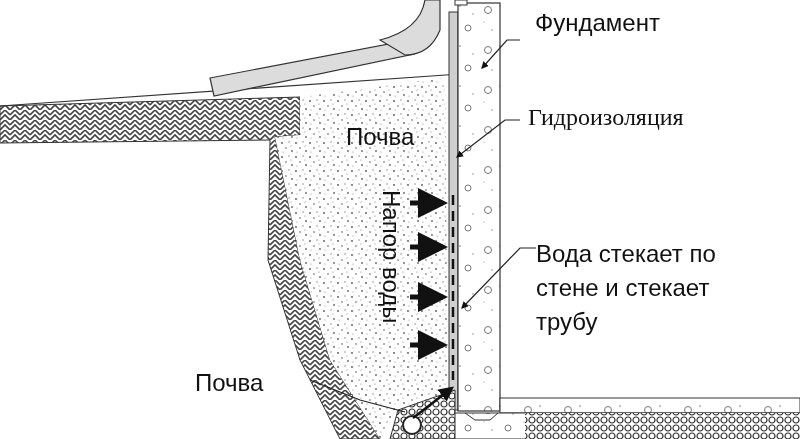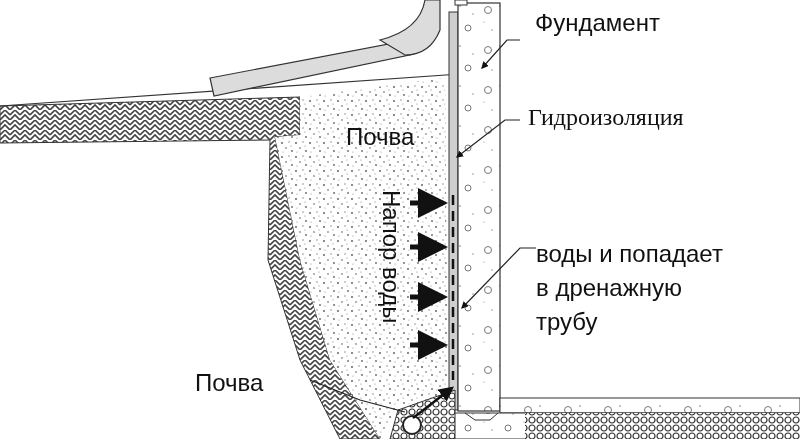--- a/index.html
+++ b/index.html
@@ -90,16 +90,16 @@
   <polyline points="310,380 360,400 405,412" fill="none" stroke="#222" stroke-width="1.2"></polyline>
   <line x1="413" y1="418" x2="452" y2="388" stroke="#111" stroke-width="2.5" marker-end="url(#ah)"></line>
 </svg>
 
 <div class="label" id="lbl-foundation">Фундамент</div>
 <div class="label" id="lbl-waterproof">Гидроизоляция</div>
 <div class="label" id="lbl-soil">Почва</div>
 <div class="label" id="lbl-pressure">Напор воды</div>
 <div class="label" id="lbl-drain">Почва</div>
 <div class="label" id="lbl-flow">
-  <div>воды и попадает</div>
-  <div>в дренажную</div>
+  <div>Вода стекает по</div>
+  <div>стене и стекает</div>
   <div>трубу</div>
 </div>
 
 </body></html>

